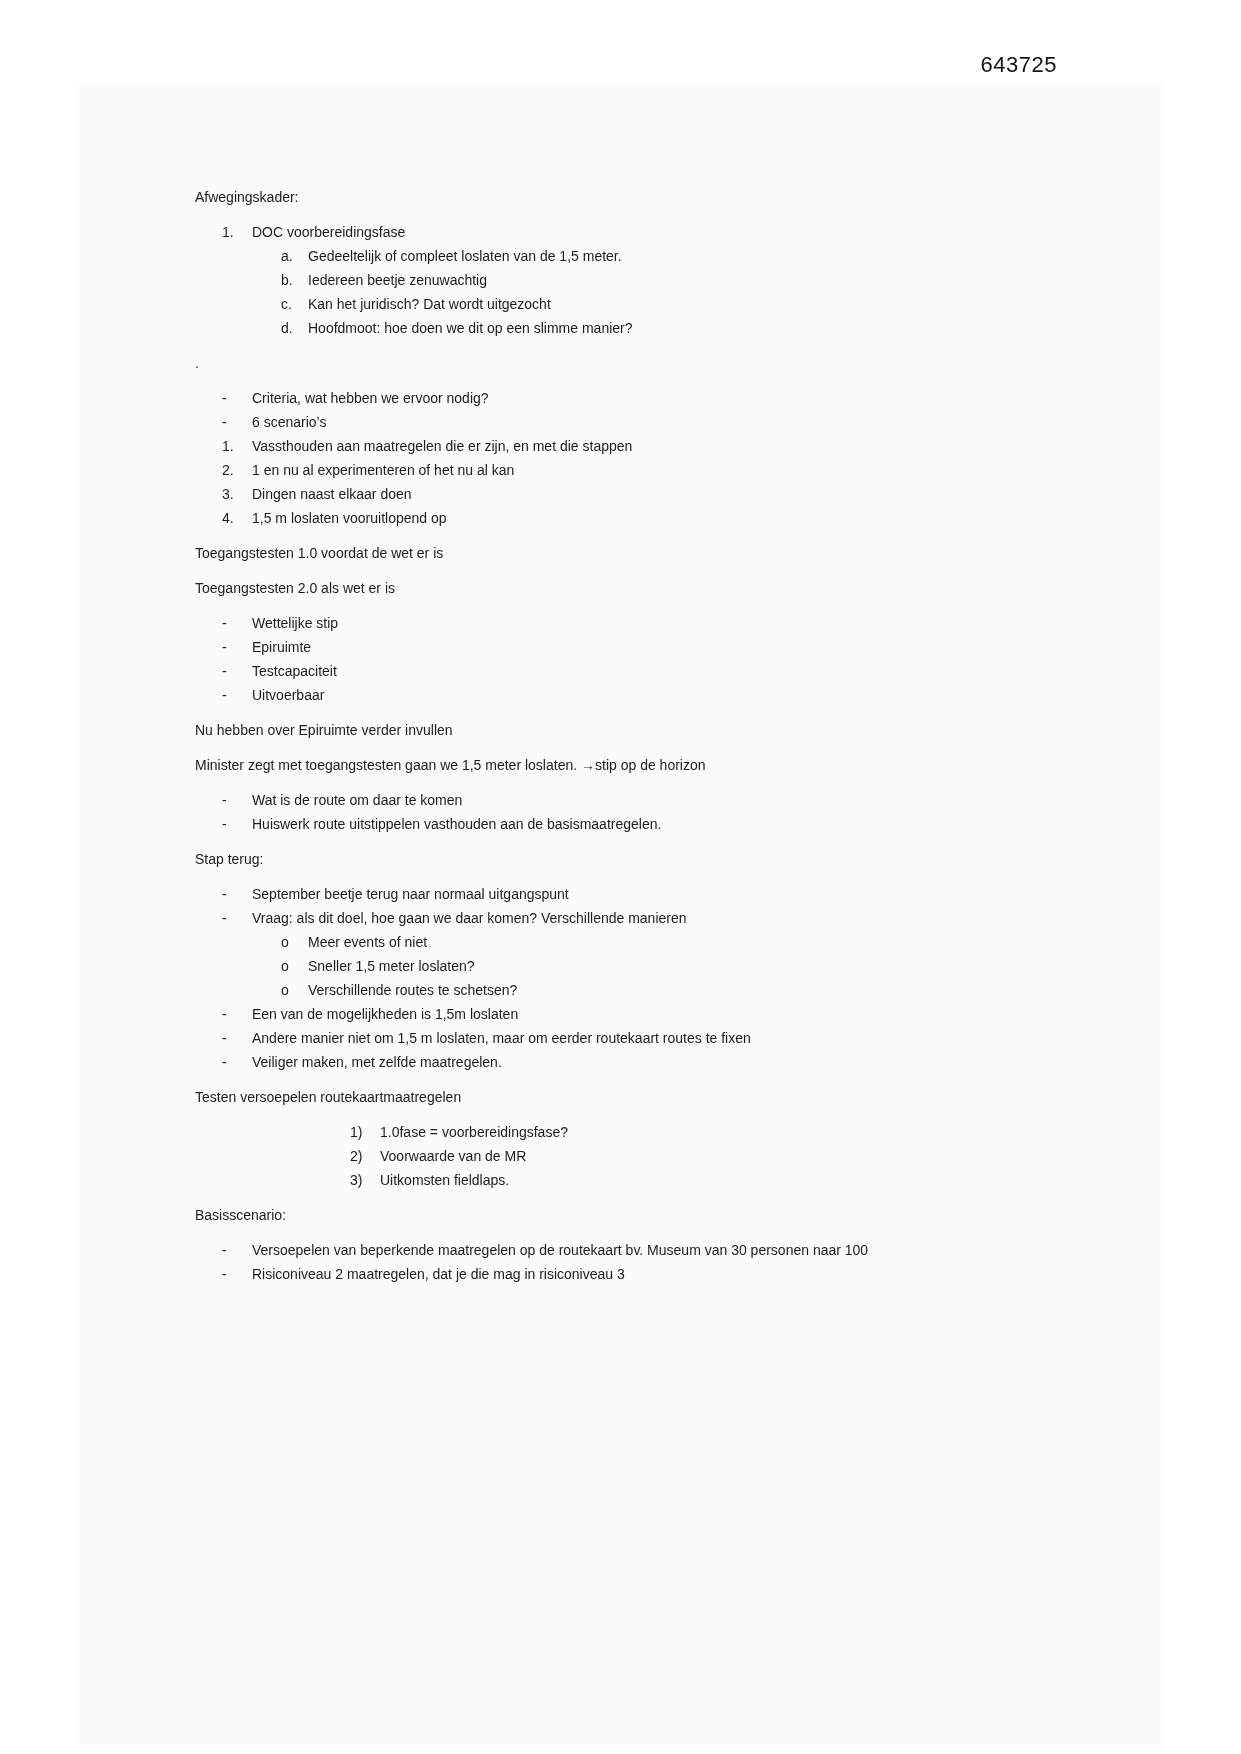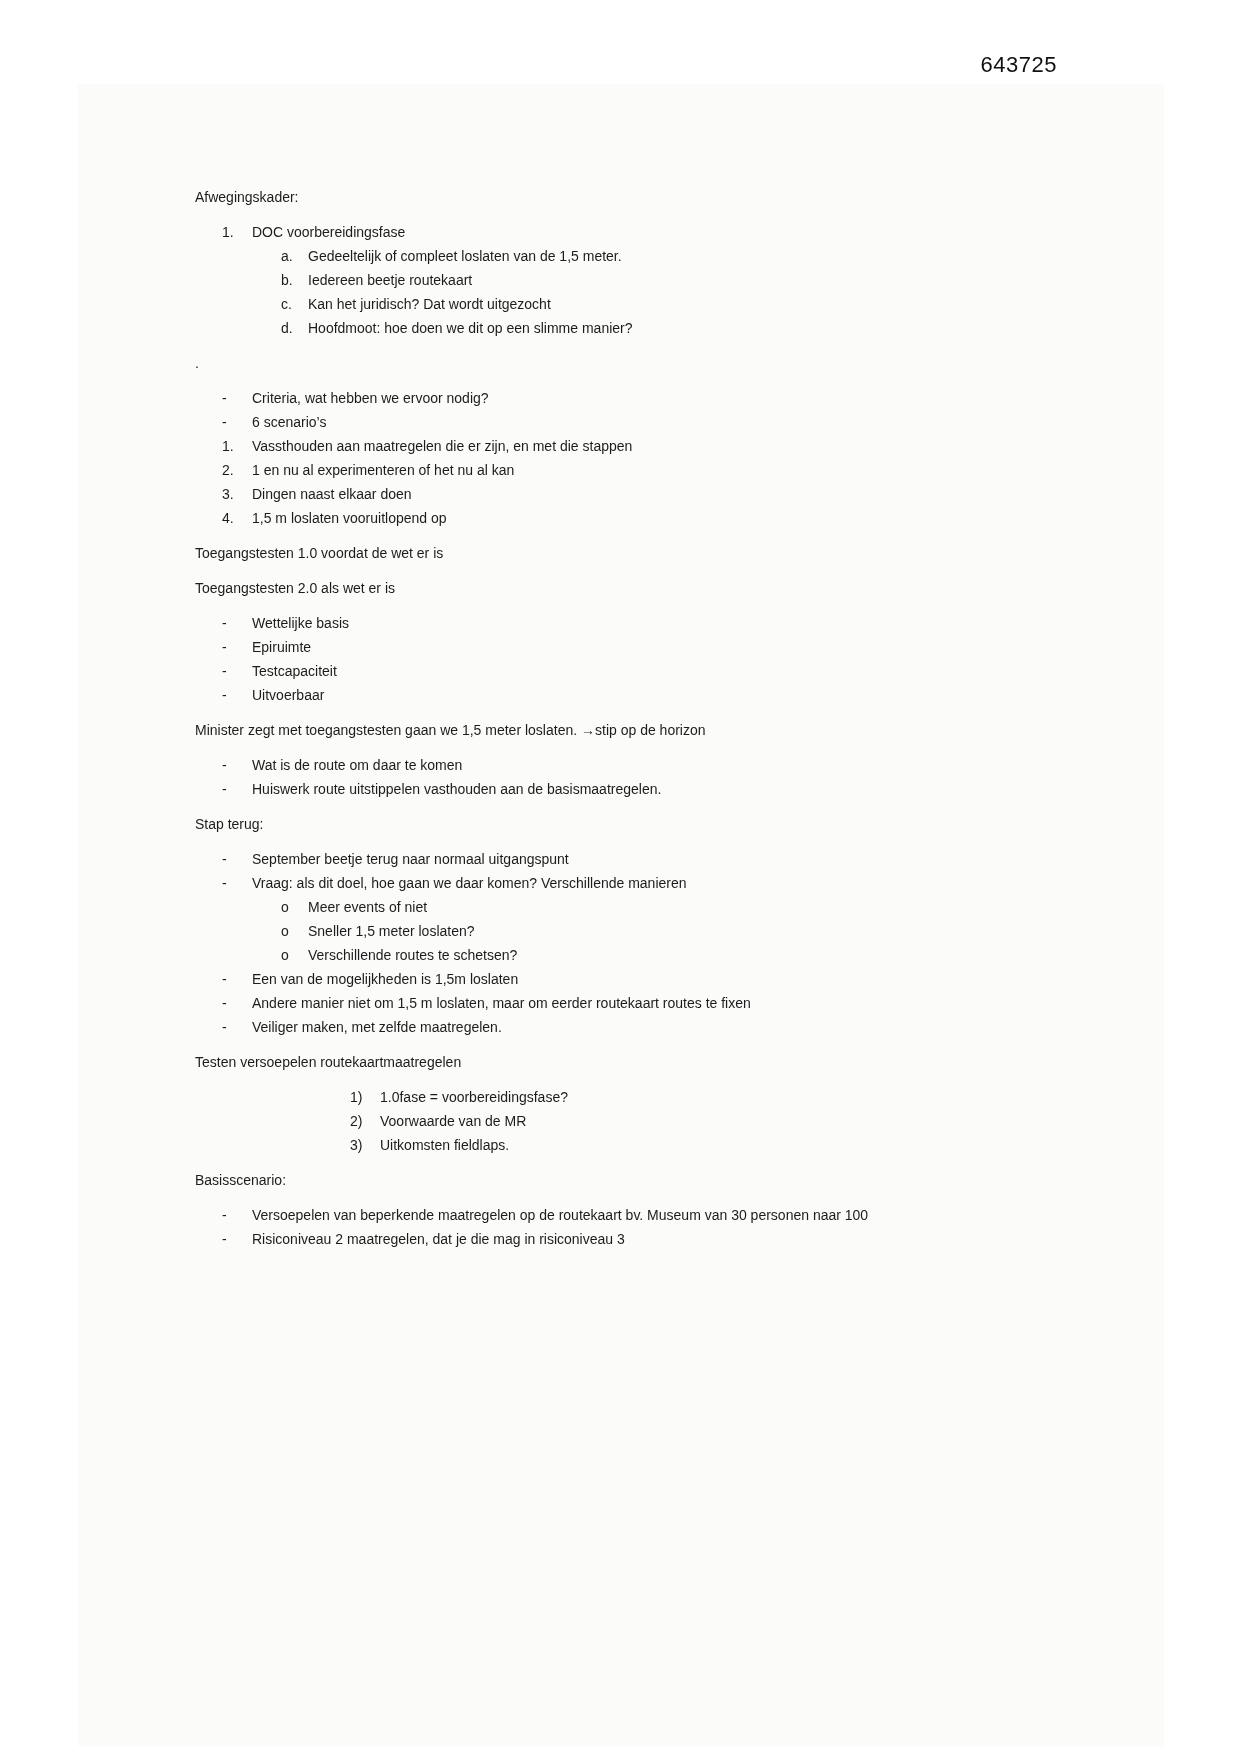--- a/index.html
+++ b/index.html
@@ -40,41 +40,42 @@
 <div class="scan-area"></div>
 
 <div class="page-number">643725</div>
 
 <div class="content">
 
   <p class="para">Afwegingskader:</p>
 
   <div class="li l1"><span class="mk">1.</span><span class="tx">DOC voorbereidingsfase</span></div>
   <div class="li l2"><span class="mk">a.</span><span class="tx">Gedeeltelijk of compleet loslaten van de 1,5 meter.</span></div>
-  <div class="li l2"><span class="mk">b.</span><span class="tx">Iedereen beetje routekaart</span></div>
+  <div class="li l2"><span class="mk">b.</span><span class="tx">Iedereen beetje zenuwachtig</span></div>
   <div class="li l2"><span class="mk">c.</span><span class="tx">Kan het juridisch? Dat wordt uitgezocht</span></div>
   <div class="li l2 ge"><span class="mk">d.</span><span class="tx">Hoofdmoot: hoe doen we dit op een slimme manier?</span></div>
 
   <p class="para">.</p>
 
   <div class="li l1"><span class="mk">-</span><span class="tx">Criteria, wat hebben we ervoor nodig?</span></div>
   <div class="li l1"><span class="mk">-</span><span class="tx">6 scenario’s</span></div>
   <div class="li l1"><span class="mk">1.</span><span class="tx">Vassthouden aan maatregelen die er zijn, en met die stappen</span></div>
   <div class="li l1"><span class="mk">2.</span><span class="tx">1 en nu al experimenteren of het nu al kan</span></div>
   <div class="li l1"><span class="mk">3.</span><span class="tx">Dingen naast elkaar doen</span></div>
   <div class="li l1 ge"><span class="mk">4.</span><span class="tx">1,5 m loslaten vooruitlopend op</span></div>
 
   <p class="para">Toegangstesten 1.0 voordat de wet er is</p>
   <p class="para">Toegangstesten 2.0 als wet er is</p>
 
-  <div class="li l1"><span class="mk">-</span><span class="tx">Wettelijke basis</span></div>
+  <div class="li l1"><span class="mk">-</span><span class="tx">Wettelijke stip</span></div>
   <div class="li l1"><span class="mk">-</span><span class="tx">Epiruimte</span></div>
   <div class="li l1"><span class="mk">-</span><span class="tx">Testcapaciteit</span></div>
   <div class="li l1 ge"><span class="mk">-</span><span class="tx">Uitvoerbaar</span></div>
 
+  <p class="para">Nu hebben over Epiruimte verder invullen</p>
   <p class="para">Minister zegt met toegangstesten gaan we 1,5 meter loslaten. →stip op de horizon</p>
 
   <div class="li l1"><span class="mk">-</span><span class="tx">Wat is de route om daar te komen</span></div>
   <div class="li l1 ge"><span class="mk">-</span><span class="tx">Huiswerk route uitstippelen vasthouden aan de basismaatregelen.</span></div>
 
   <p class="para">Stap terug:</p>
 
   <div class="li l1"><span class="mk">-</span><span class="tx">September beetje terug naar normaal uitgangspunt</span></div>
   <div class="li l1"><span class="mk">-</span><span class="tx">Vraag: als dit doel, hoe gaan we daar komen? Verschillende manieren</span></div>
   <div class="li l2"><span class="mk">o</span><span class="tx">Meer events of niet</span></div>

